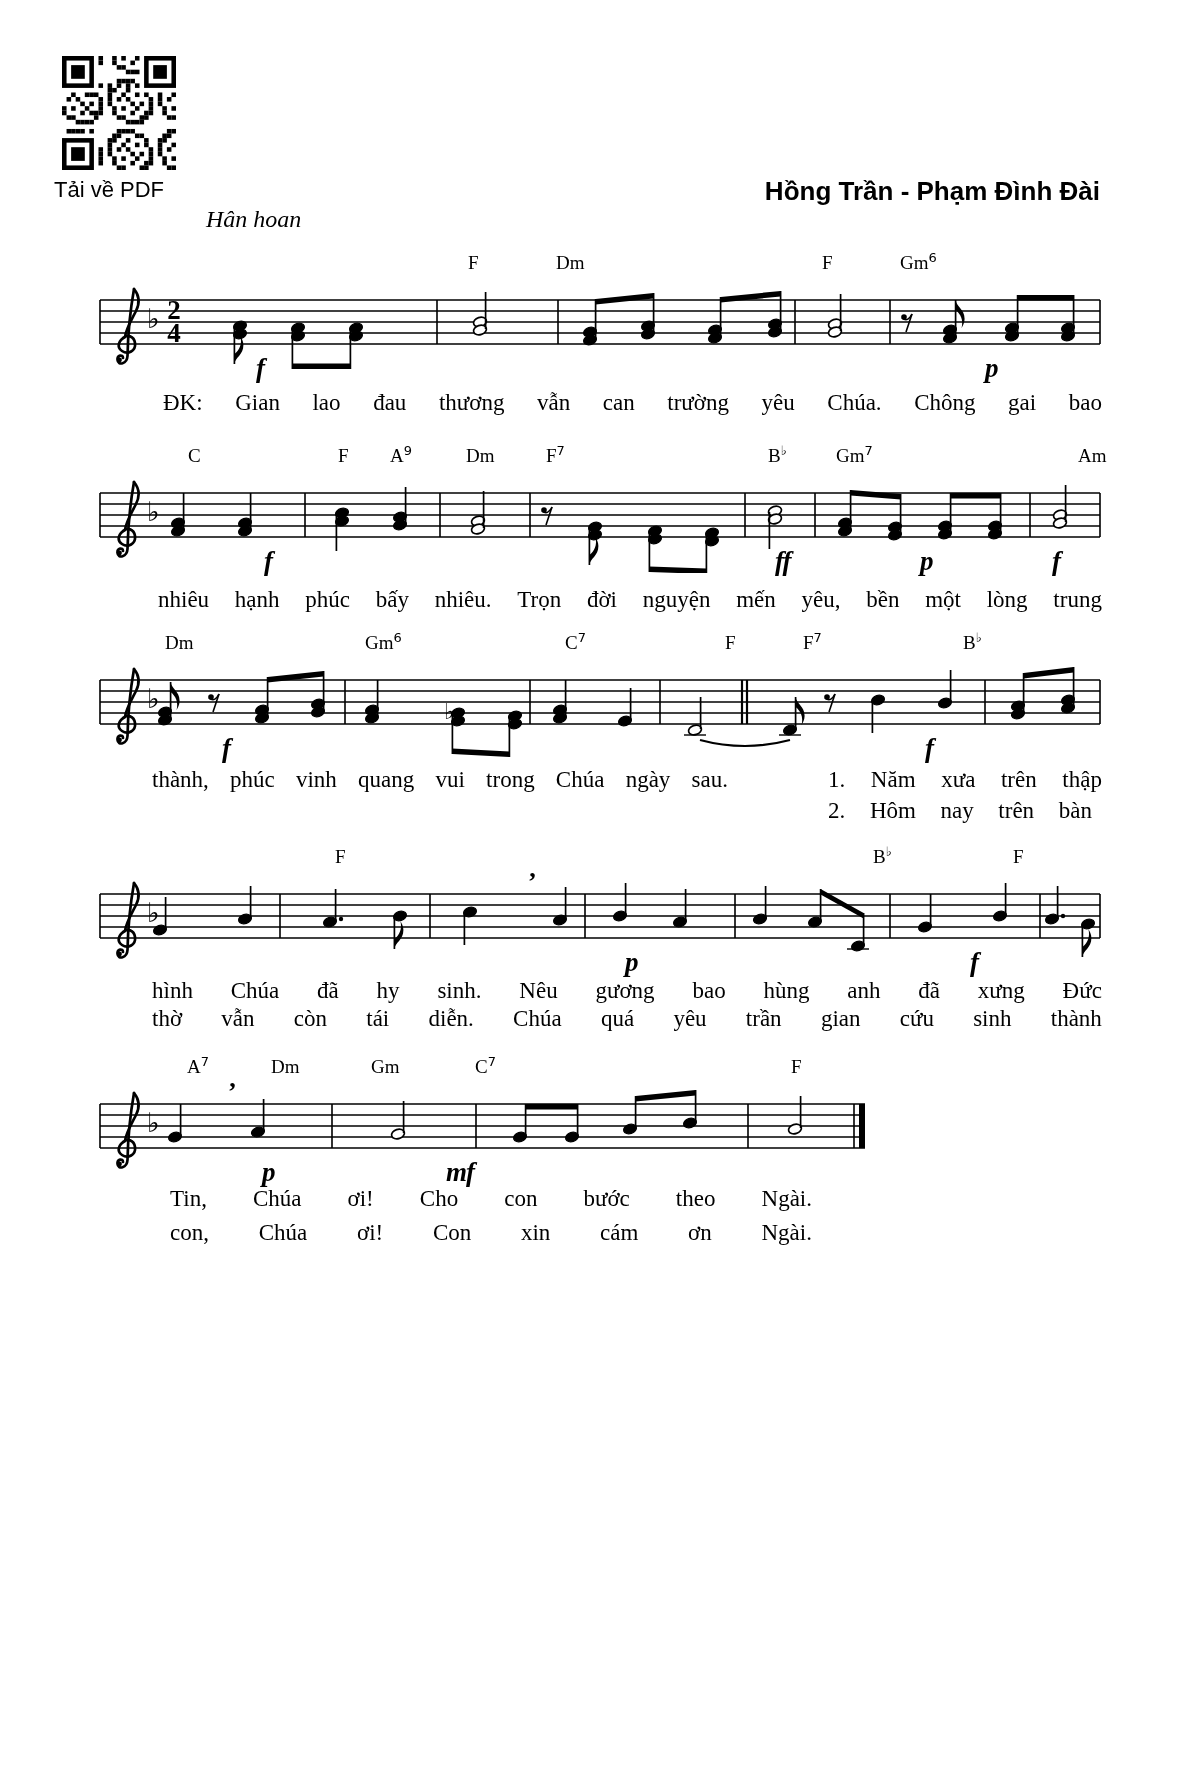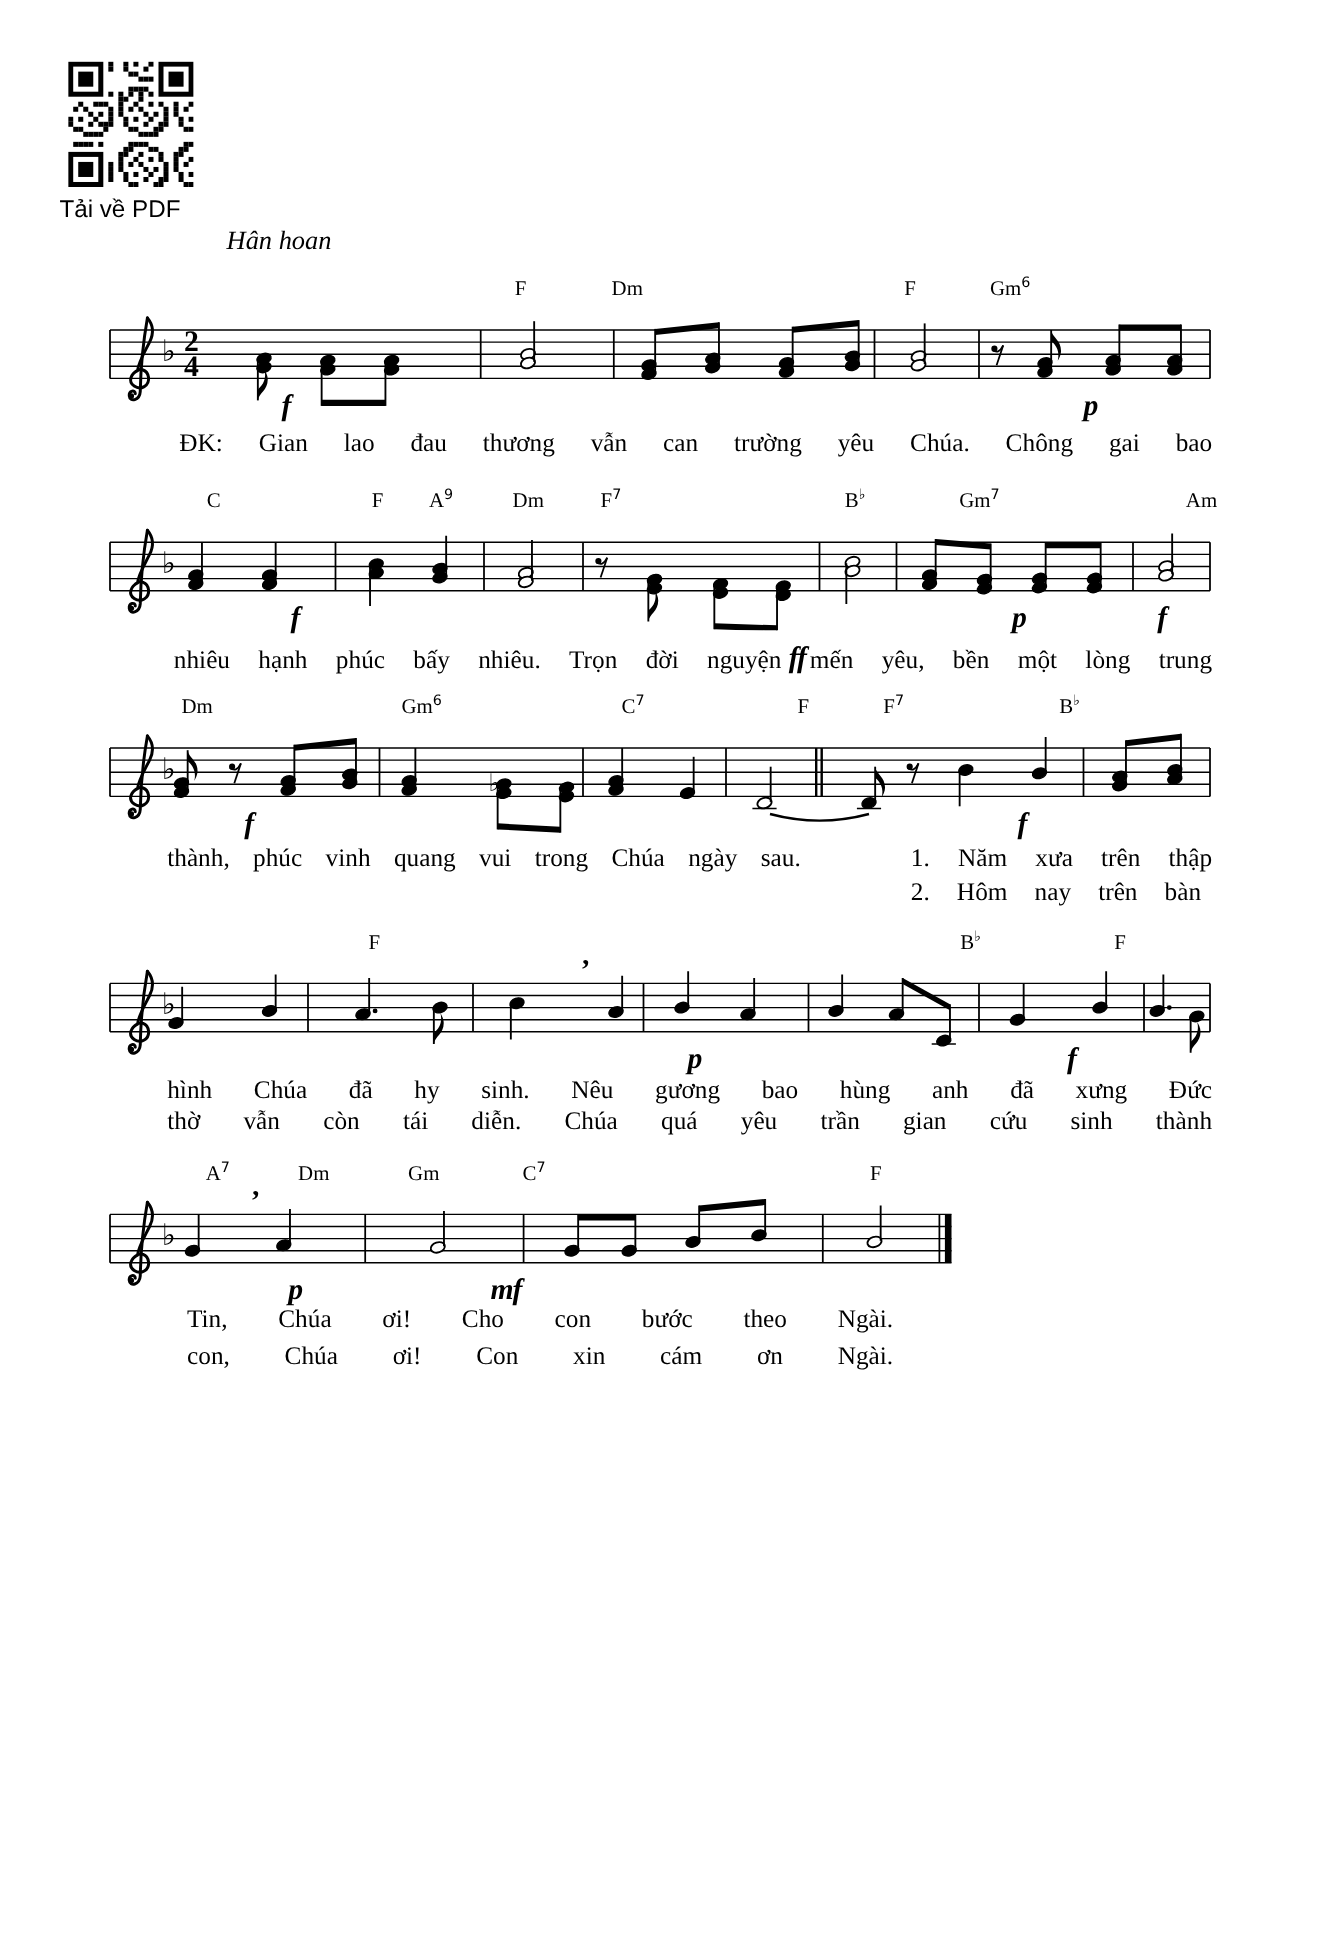--- a/index.html
+++ b/index.html
@@ -182,20 +182,21 @@
         <rect x="19" y="23" width="1" height="1" fill="#000"></rect>
         <rect x="22" y="23" width="1" height="1" fill="#000"></rect>
         <rect x="12" y="24" width="1" height="1" fill="#000"></rect>
         <rect x="13" y="24" width="1" height="1" fill="#000"></rect>
         <rect x="17" y="24" width="1" height="1" fill="#000"></rect>
         <rect x="18" y="24" width="1" height="1" fill="#000"></rect>
         <rect x="23" y="24" width="1" height="1" fill="#000"></rect>
         <rect x="24" y="24" width="1" height="1" fill="#000"></rect>
       </svg></div>
   <div class="qr-label">Tải về PDF</div>
+  <div class="composer">Hồng Trần - Phạm Đình Đài</div>
   <div class="tempo">Hân hoan</div>
   <div id="score">
       <svg viewBox="0 -70 1200 150" width="1200" height="150" class="staff-svg" style="top: 230px;">
         <line x1="100" y1="0" x2="1100" y2="0" stroke="#000" stroke-width="1.3"></line>
         <line x1="100" y1="11" x2="1100" y2="11" stroke="#000" stroke-width="1.3"></line>
         <line x1="100" y1="22" x2="1100" y2="22" stroke="#000" stroke-width="1.3"></line>
         <line x1="100" y1="33" x2="1100" y2="33" stroke="#000" stroke-width="1.3"></line>
         <line x1="100" y1="44" x2="1100" y2="44" stroke="#000" stroke-width="1.3"></line>
         <line x1="100" y1="0" x2="100" y2="44" stroke="#000" stroke-width="1.6"></line>
         <line x1="437" y1="0" x2="437" y2="44" stroke="#000" stroke-width="1.6"></line>
@@ -332,24 +333,24 @@
         <ellipse cx="1060" cy="22" rx="6.6" ry="4.6" transform="rotate(-18 1060 22)" fill="#fff" stroke="#000" stroke-width="1.7"></ellipse>
         <ellipse cx="1060" cy="30" rx="6.6" ry="4.6" transform="rotate(-18 1060 30)" fill="#fff" stroke="#000" stroke-width="1.7"></ellipse>
         <line x1="1065.6" y1="29" x2="1065.6" y2="-8" stroke="#000" stroke-width="1.7"></line>
       </svg>
       <div class="chord" style="left: 188px; top: 443px;"><span>C</span><sup></sup></div>
       <div class="chord" style="left: 338px; top: 443px;"><span>F</span><sup></sup></div>
       <div class="chord" style="left: 390px; top: 443px;"><span>A</span><sup>9</sup></div>
       <div class="chord" style="left: 466px; top: 443px;"><span>Dm</span><sup></sup></div>
       <div class="chord" style="left: 546px; top: 443px;"><span>F</span><sup>7</sup></div>
       <div class="chord" style="left: 768px; top: 443px;"><span>B</span><sup>♭</sup></div>
-      <div class="chord" style="left: 836px; top: 443px; margin-left: 36px;"><span>Gm</span><sup>7</sup></div>
+      <div class="chord" style="left: 836px; top: 443px;"><span>Gm</span><sup>7</sup></div>
       <div class="chord" style="left: 1078px; top: 443px;"><span>Am</span><sup></sup></div>
       <div class="dyn" style="left: 264px; top: 546px;">f</div>
-      <div class="dyn" style="left: 717px; top: 546px; margin-top: 36px;">ff</div>
+      <div class="dyn" style="left: 775px; top: 546px;">ff</div>
       <div class="dyn" style="left: 920px; top: 546px;">p</div>
       <div class="dyn" style="left: 1052px; top: 546px;">f</div>
       <svg viewBox="0 -70 1200 150" width="1200" height="150" class="staff-svg" style="top: 610px;">
         <line x1="100" y1="0" x2="1100" y2="0" stroke="#000" stroke-width="1.3"></line>
         <line x1="100" y1="11" x2="1100" y2="11" stroke="#000" stroke-width="1.3"></line>
         <line x1="100" y1="22" x2="1100" y2="22" stroke="#000" stroke-width="1.3"></line>
         <line x1="100" y1="33" x2="1100" y2="33" stroke="#000" stroke-width="1.3"></line>
         <line x1="100" y1="44" x2="1100" y2="44" stroke="#000" stroke-width="1.3"></line>
         <line x1="100" y1="0" x2="100" y2="44" stroke="#000" stroke-width="1.6"></line>
         <line x1="345" y1="0" x2="345" y2="44" stroke="#000" stroke-width="1.6"></line>

